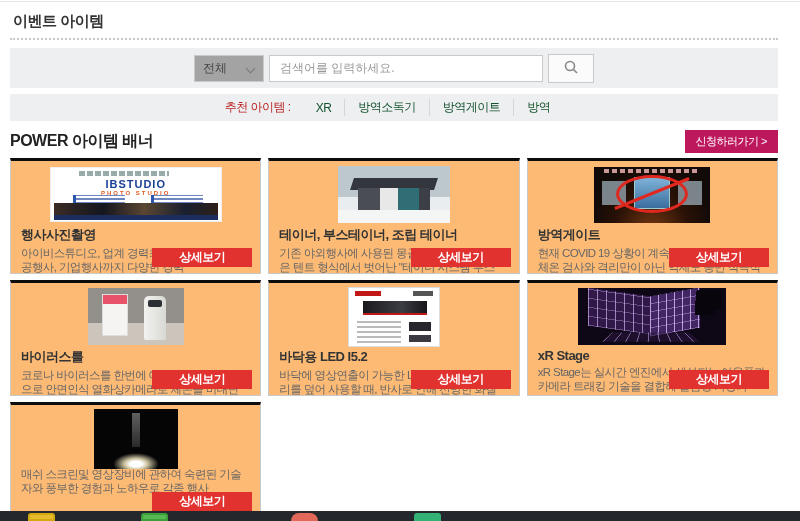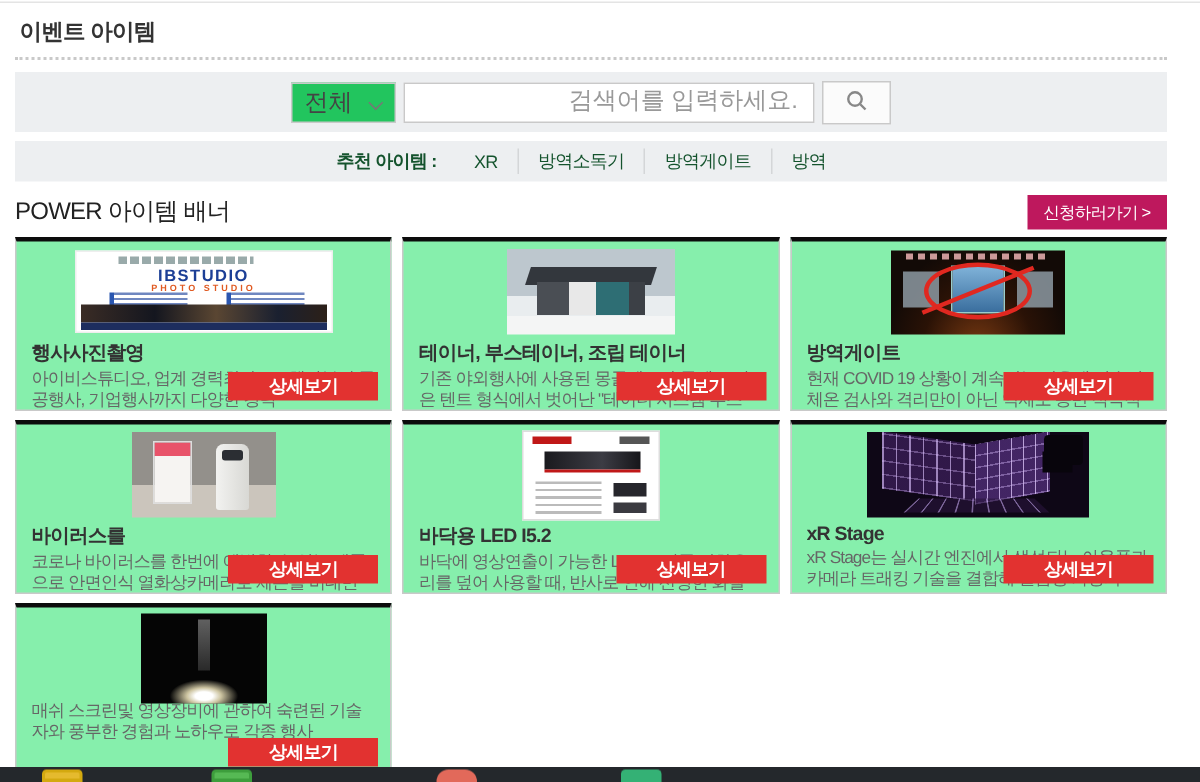--- a/index.html
+++ b/index.html
@@ -5,45 +5,45 @@
   * { box-sizing: border-box; margin: 0; padding: 0; }
   html,body { width:800px; height:521px; overflow:hidden; background:#fff;
     font-family:"Liberation Sans","DejaVu Sans",sans-serif; }
   .topline { height:2px; border-bottom:1px solid #e4e4e4; }
   .wrap { width:768px; margin:0 0 0 10px; position:relative; }
   .page-title { font-size:15px; font-weight:bold; color:#333; margin:10px 0 7px 3px; letter-spacing:-0.5px; }
   .dotted-sep { border-bottom:2px dotted #c9c9c9; }
 
   .search-panel { margin-top:8px; height:40px; background:#edeff1;
     display:flex; align-items:center; justify-content:center; gap:5px; }
-  .select-box { width:70px; height:27px; background:#22c55e; border:1px solid #c9c9c9;
+  .select-box { width:70px; height:27px; background:#a3a3a3; border:1px solid #c9c9c9;
     display:flex; align-items:center; justify-content:space-between; padding:0 8px;
-    font-size:16px; color:#444; cursor:pointer; }
+    font-size:12px; color:#444; cursor:pointer; }
   .chev { width:8px; height:8px; position:relative; }
   .chev::before { content:""; position:absolute; left:0; top:1px; width:6px; height:6px;
     border-right:1.5px solid #777; border-bottom:1.5px solid #777; transform:rotate(45deg); }
   .search-input { width:274px; height:27px; border:1px solid #c9c9c9; background:#fff;
-    font-size:16px; padding:0 10px; color:#333; outline:none;text-align:right; }
+    font-size:12px; padding:0 10px; color:#333; outline:none; }
   .search-input::placeholder { color:#999; }
   .search-btn { width:46px; height:29px; background:#fbfbfb; border:1px solid #c9c9c9;
     display:flex; align-items:center; justify-content:center; cursor:pointer; }
 
   .reco-panel { margin-top:6px; height:27px; background:#edeff1;
     display:flex; align-items:center; justify-content:center; font-size:12px; color:#666; }
-  .reco-label { font-weight:bold; color:#14532d; margin-right:12px; letter-spacing:-0.5px; }
+  .reco-label { font-weight:normal; color:#b91c1c; margin-right:12px; letter-spacing:-0.5px; }
   .reco-item { padding:0 13px; cursor:pointer; color:#14532d; letter-spacing:-0.5px; }
   .reco-item + .reco-item { border-left:1px solid #d4d6d8; }
 
   .section-head { margin-top:9px; display:flex; align-items:center; justify-content:space-between; height:22px; }
-  .section-title { font-size:16px; font-weight:normal; color:#222; letter-spacing:-0.5px; }
+  .section-title { font-size:16px; font-weight:bold; color:#222; letter-spacing:-0.5px; }
   .apply-btn { background:#be185d; color:#fff; font-size:11px; padding:4px 11px;
     border:none; cursor:pointer; letter-spacing:-0.5px; }
 
   .grid { margin-top:6px; display:grid; grid-template-columns:repeat(3,1fr); gap:6px 7px; }
-  .card { position:relative; height:116px; background:#86efac; border:1px solid #c9c9c9;
+  .card { position:relative; height:116px; background:#fdba74; border:1px solid #c9c9c9;
     border-top:3px solid #0c0c0c; padding:5px 10px; overflow:hidden; cursor:pointer; }
   .fig { height:57px; display:flex; align-items:center; justify-content:center; }
   .card-title { font-size:13px; font-weight:bold; color:#333; margin:3px 0 2px;
     letter-spacing:-0.5px; white-space:nowrap; overflow:hidden; }
   .card-desc { font-size:11.5px; color:#666; line-height:14px; letter-spacing:-0.6px; height:42px; overflow:hidden; }
   .detail-btn { position:absolute; right:8px; bottom:6px; width:100px; height:19px;
     background:#e23230; color:#fff; font-size:12px; font-weight:bold; text-align:center;
     line-height:19px; letter-spacing:-0.5px; border:none; cursor:pointer; }
 
   

